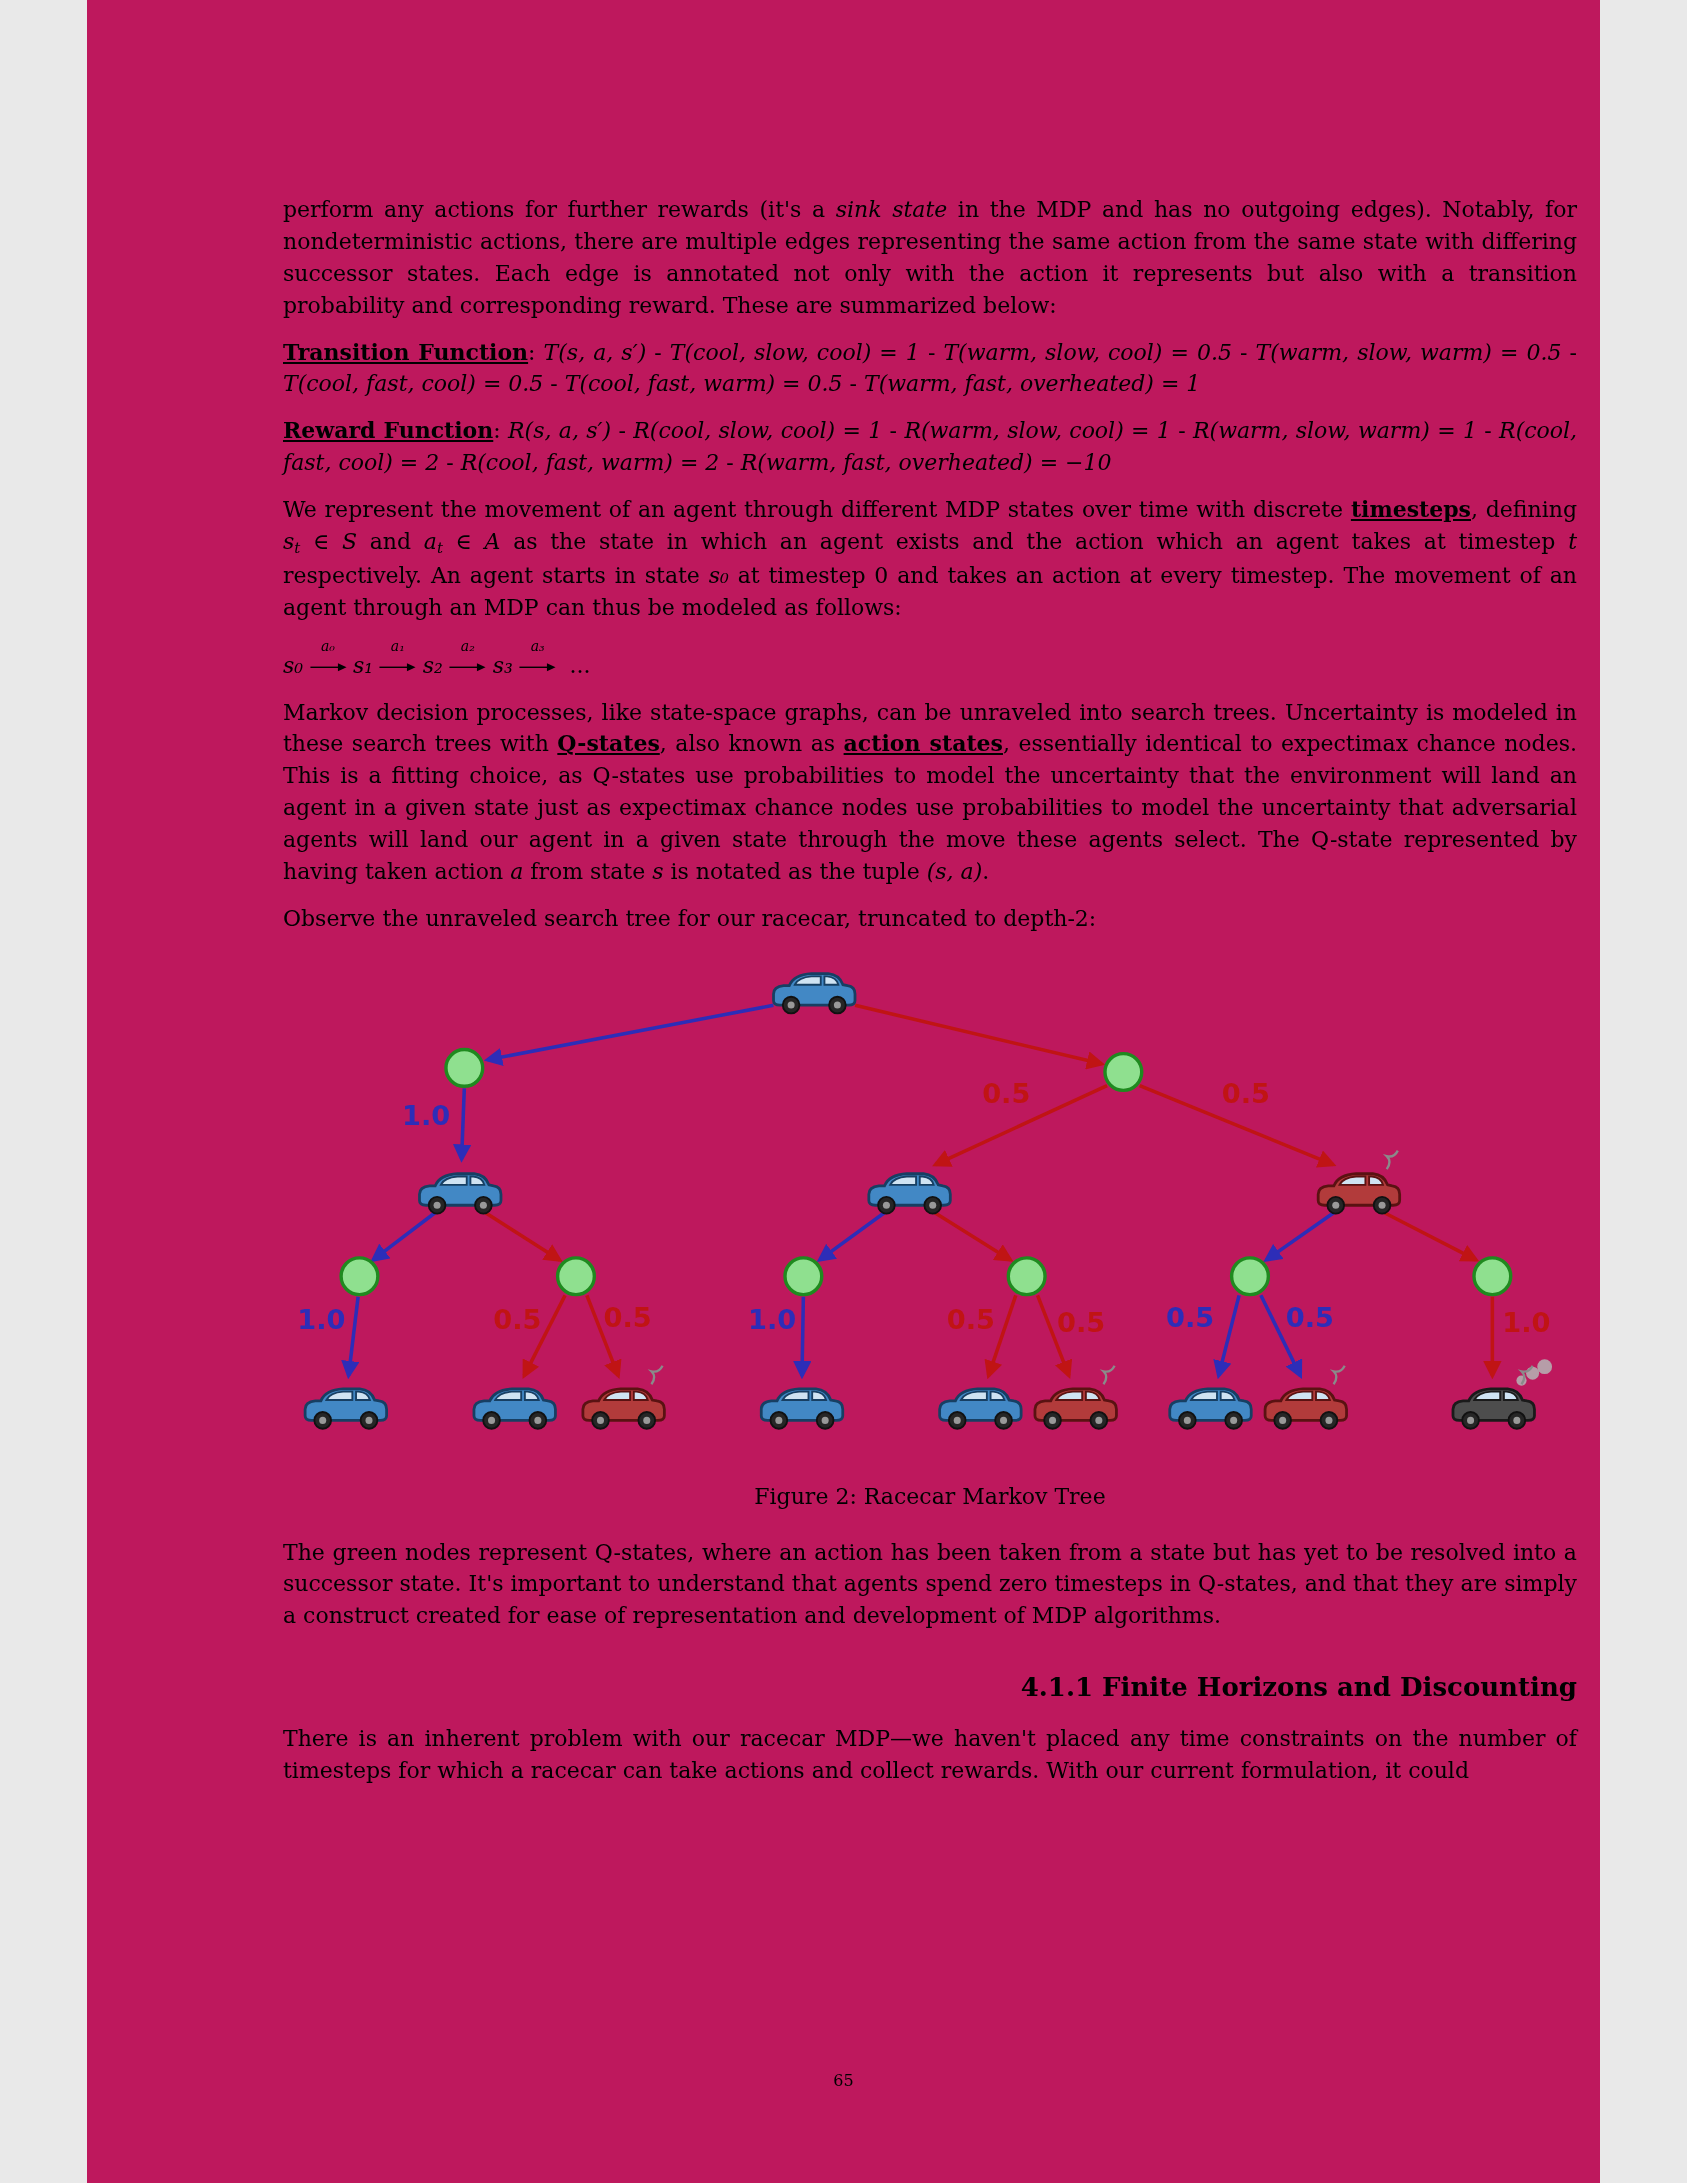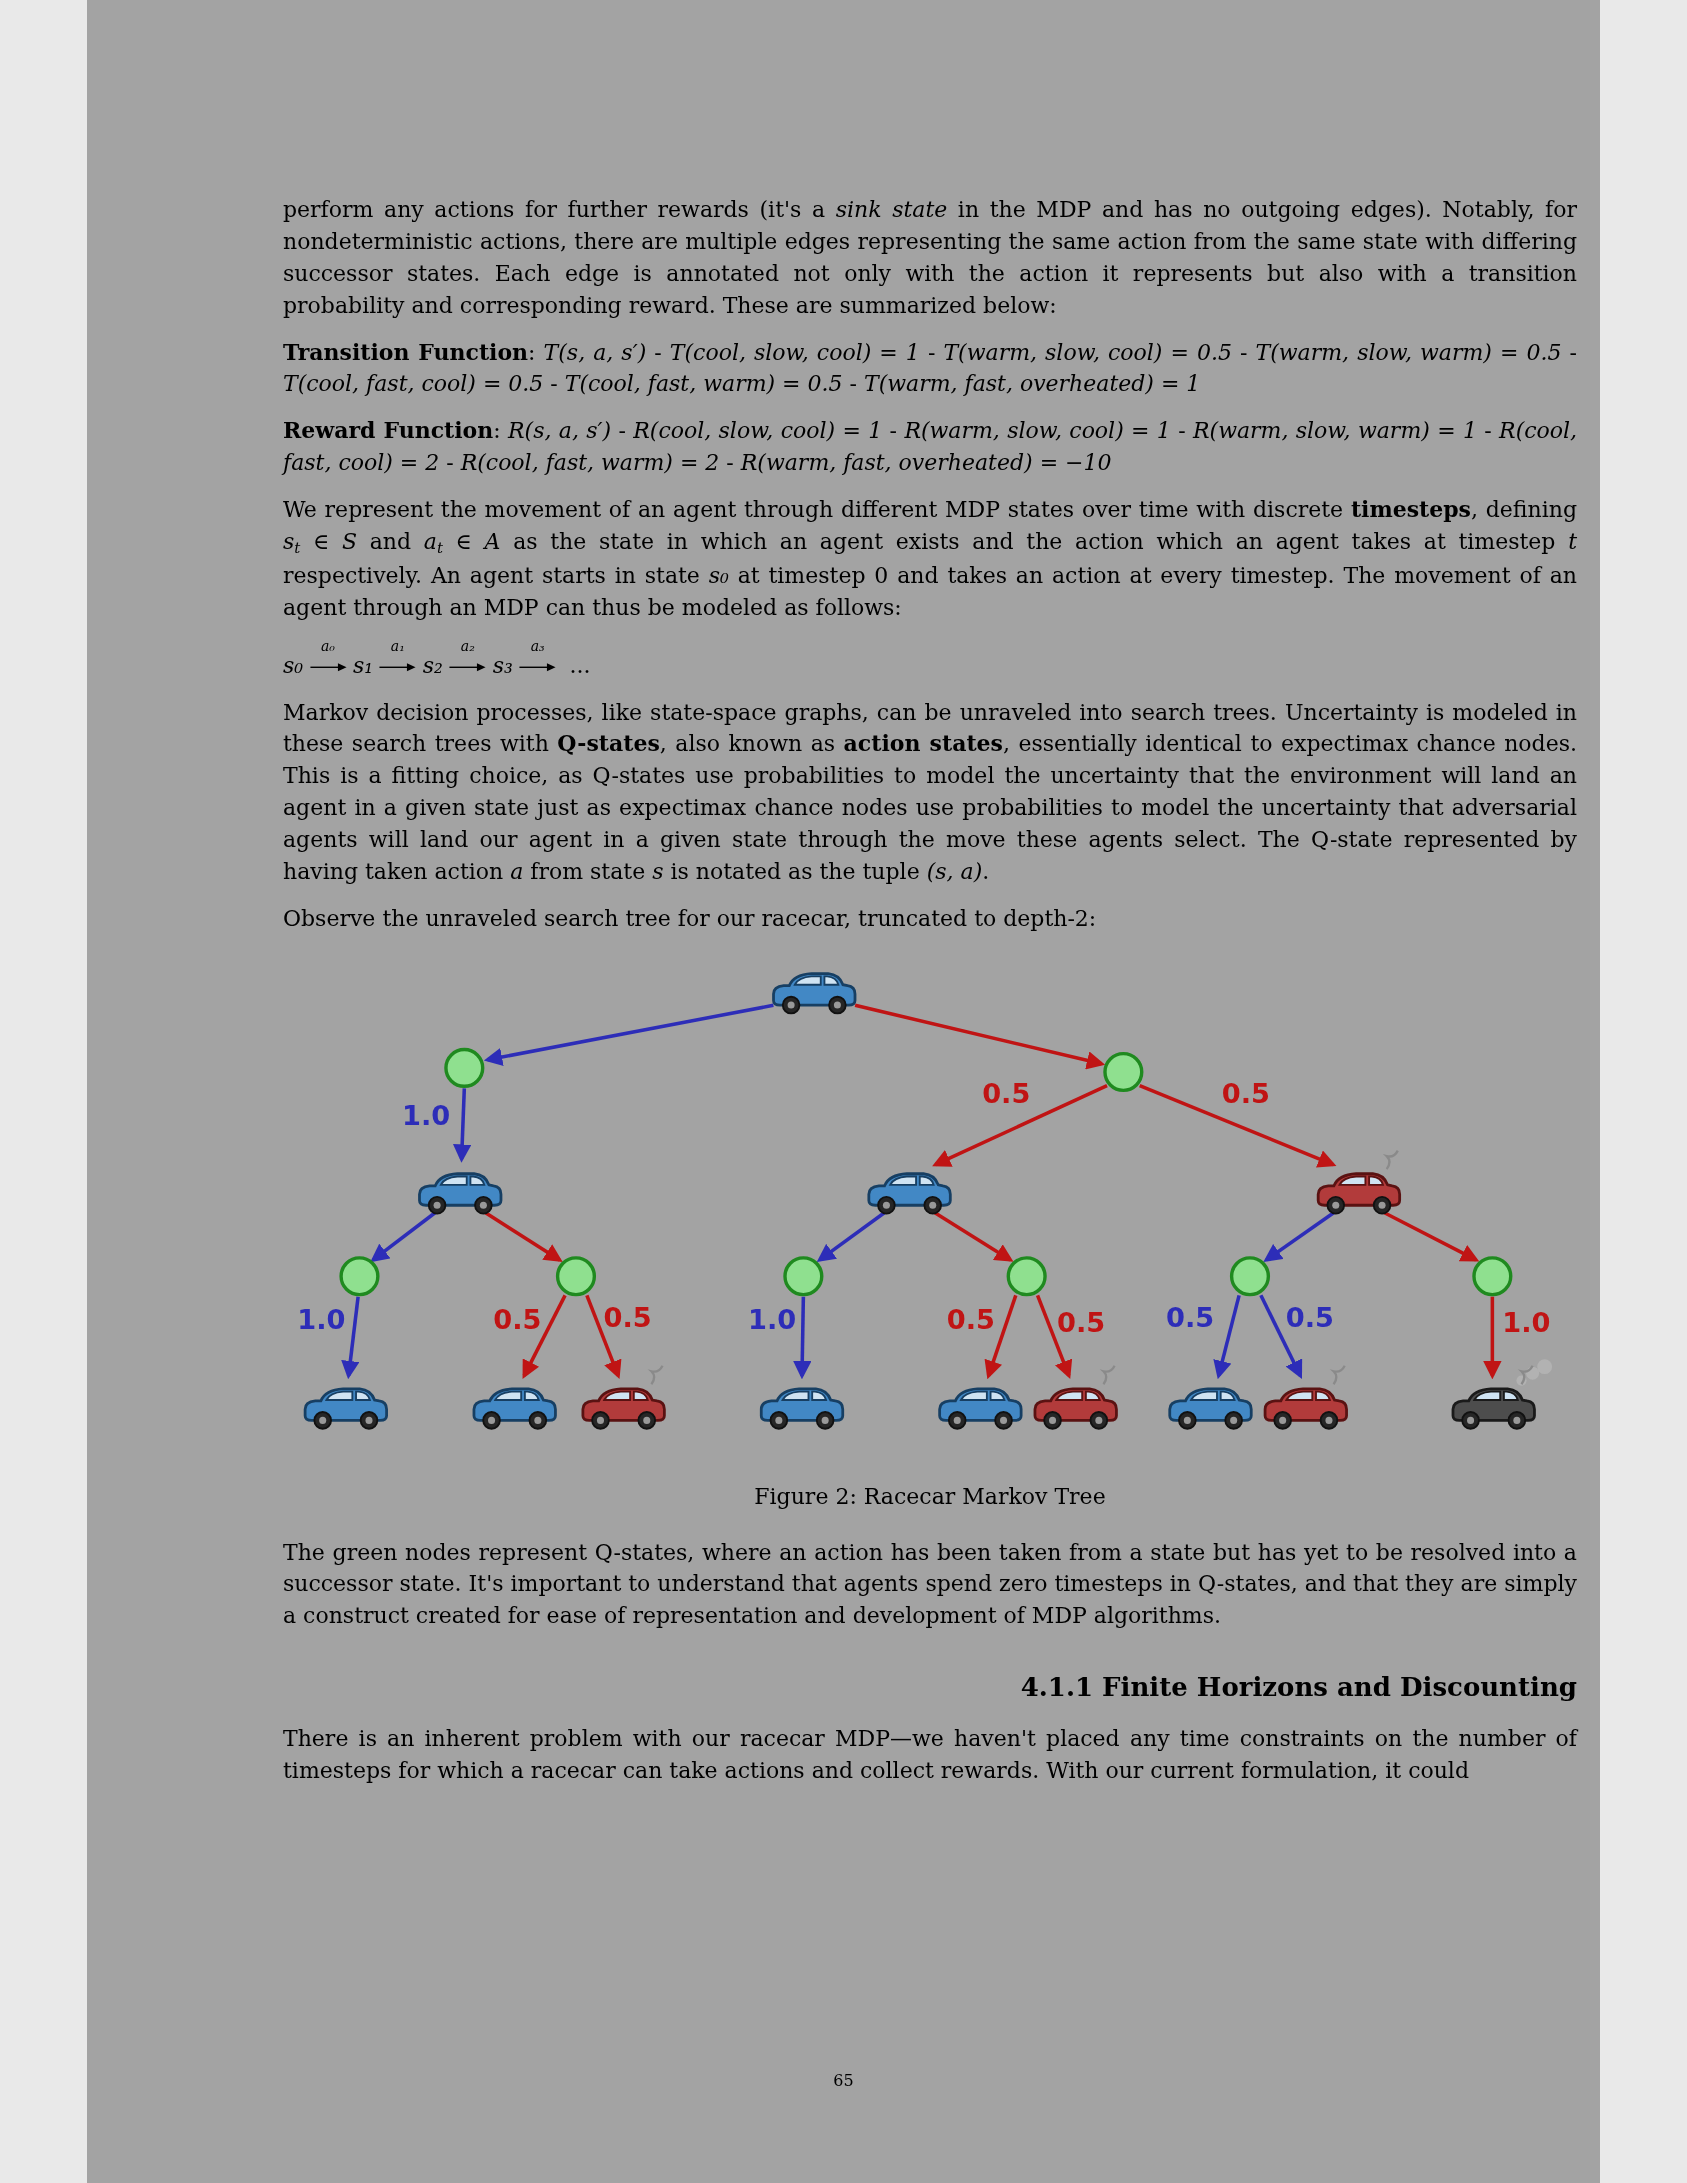--- a/index.html
+++ b/index.html
@@ -1,31 +1,31 @@
 <!DOCTYPE html>
 <html style="font-size:12.7px"><head>
 <meta charset="utf-8">
 <style>
   html,body{margin:0;padding:0;background:#e9e9e9;}
   .page{
     position:relative;
     width:1513px;height:2183px;
-    background:#a3a3a3;
+    background:#be185d;
     font-family:"DejaVu Serif","Liberation Serif",serif;
     color:#000;
     margin:0 auto;
     overflow:hidden;
   }
   .content{
     position:absolute;left:196px;top:194px;width:1294px;
     font-size:22px;line-height:1.45;text-align:justify;
   }
   .para{margin:0 0 15px 0;}
   .mathline{margin:1.6px 0 15px 0;text-align:left;padding-top:11px;}
-  .run-b{font-weight:bold;}
+  .run-b{font-weight:bold;text-decoration:underline;}
   .run-i{font-style:italic;}
   .run-subi{font-style:italic;font-size:0.68em;vertical-align:-0.28em;}
   .marrow{display:inline-block;position:relative;margin:0 6.4px;}
   .marrow .albl{
     position:absolute;left:50%;transform:translateX(-50%);
     top:-0.95em;font-size:0.64em;font-style:italic;white-space:nowrap;
   }
   .marrow svg{vertical-align:0.05em;}
   .figure-wrap{text-align:center;margin:24px 0 16px 0;}
   .caption{text-align:center;margin:4.8px 0 24px 0;}

